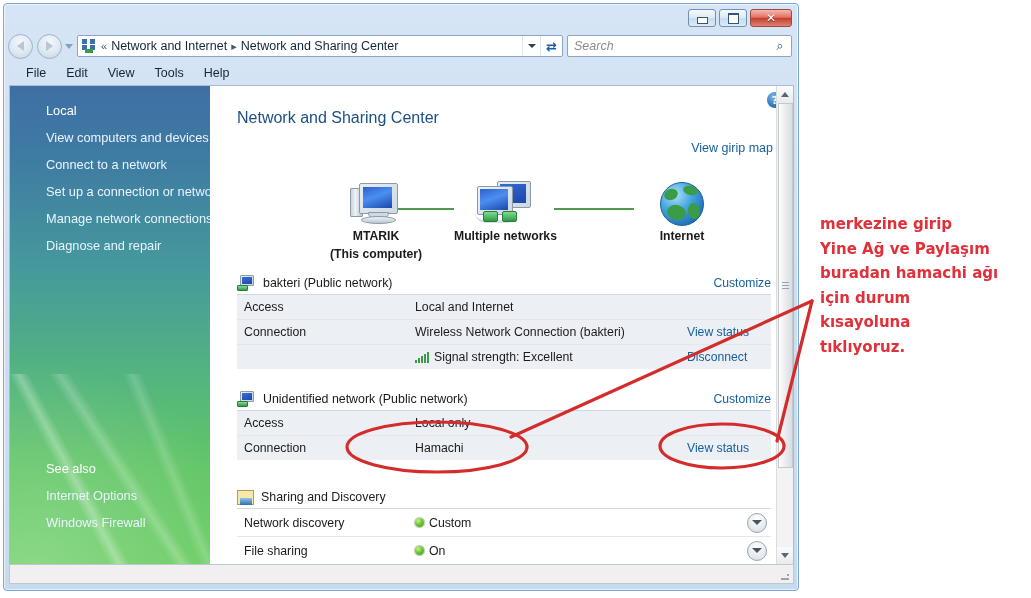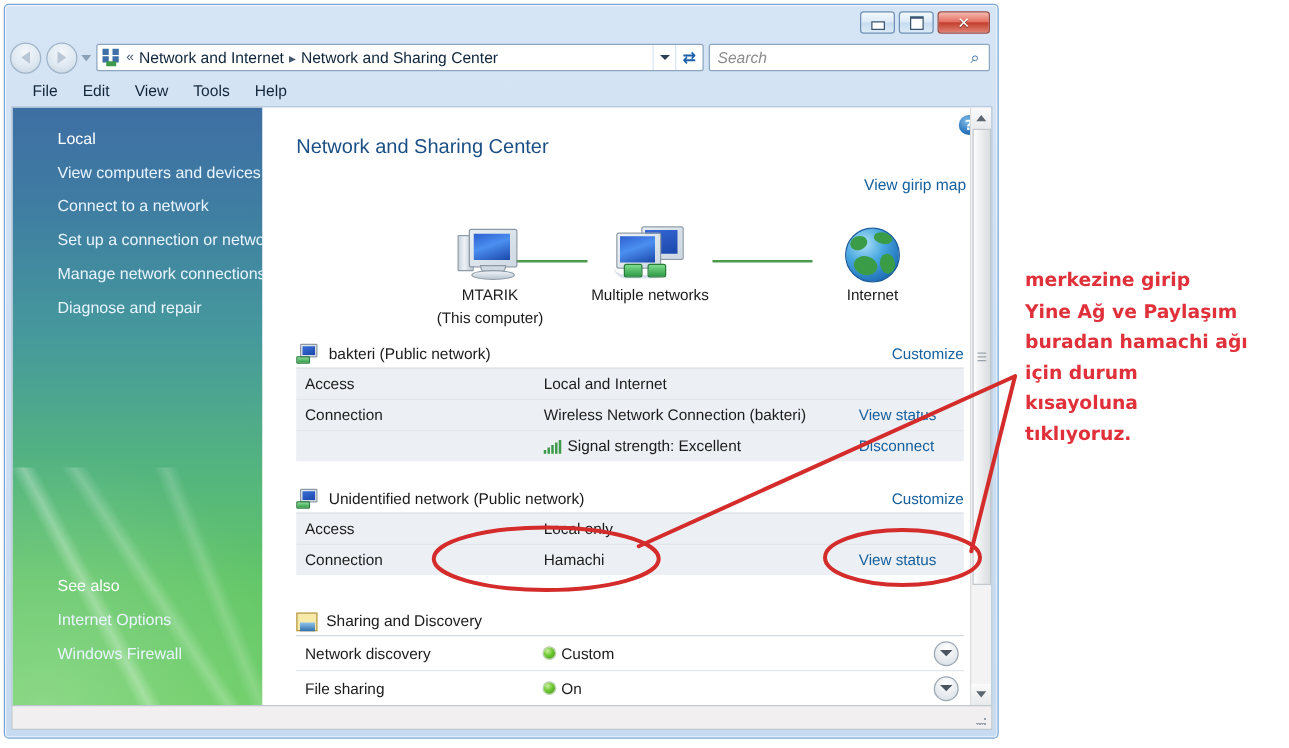--- a/index.html
+++ b/index.html
@@ -87,21 +87,21 @@
   #side-bottom{position:absolute;left:0;bottom:28px;right:0;}
   
   #content{flex:1;position:relative;background:#fff;overflow:hidden;}
   #helpicon{position:absolute;right:10px;top:6px;width:16px;height:16px;border-radius:50%;
     background:radial-gradient(circle at 40% 30%,#7fb9e8 0%,#2e78bd 60%,#1c5a96 100%);
     color:#fff;font-size:11px;font-weight:bold;display:flex;align-items:center;justify-content:center;
     font-family:"DejaVu Sans",sans-serif;}
   #pagetitle{position:absolute;left:27px;top:23px;font-size:16px;color:#1b4f85;}
   #viewfullmap{position:absolute;right:20px;top:55px;font-size:12.5px;color:#16609e;}
   
-  #netmap{position:absolute;left:27px;top:80px;right:22px;height:92px;}
+  #netmap{position:absolute;left:11px;top:80px;right:22px;height:92px;font-weight:bold;}
   .node{position:absolute;text-align:center;}
   .node .cap{font-size:12.2px;color:#1b1b1b;line-height:15px;margin-top:3px;white-space:nowrap;}
   .link{position:absolute;height:0;border-top:2px solid #4d9a4d;top:42px;}
   
   .pcicon{width:56px;height:44px;position:relative;margin:0 auto;}
   .pcicon .tower{position:absolute;left:2px;top:6px;width:11px;height:27px;border-radius:1px;
     background:linear-gradient(90deg,#c9d3dd,#eef3f7 40%,#b9c4cf);border:1px solid #8d9aa6;}
   .pcicon .mon{position:absolute;left:11px;top:1px;width:37px;height:29px;border-radius:2px;
     background:linear-gradient(135deg,#e7edf3 0%,#cfd9e3 100%);border:1px solid #8d9aa6;}
   .pcicon .scr{position:absolute;left:3px;top:3px;width:29px;height:21px;
@@ -140,21 +140,21 @@
   .sechead .t{font-size:12.4px;color:#1b1b1b;flex:1;}
   .sechead .lnk{font-size:12.2px;color:#16609e;}
   .netico2{width:19px;height:16px;position:relative;flex:none;}
   .netico2 .mm{position:absolute;left:3px;top:0;width:14px;height:11px;border-radius:1px;
     background:linear-gradient(135deg,#e7edf3,#c7d3df);border:1px solid #8d9aa6;box-sizing:border-box;}
   .netico2 .ss{position:absolute;left:5px;top:2px;width:10px;height:7px;
     background:linear-gradient(160deg,#3a6fd8,#1b47aa);}
   .netico2 .pg{position:absolute;left:0;top:10px;width:11px;height:6px;border-radius:1px;
     background:linear-gradient(180deg,#86de96,#2f9b46);border:1px solid #277d38;box-sizing:border-box;}
   .rowgroup{background:#eceff4;}
-  .drow{display:flex;align-items:center;height:24px;border-bottom:1px solid #e3e7ec;font-size:12.3px;color:#1b1b1b;gap:20px;}
+  .drow{display:flex;align-items:center;height:24px;border-bottom:1px solid #e3e7ec;font-size:12.3px;color:#1b1b1b;}
   .drow:last-child{border-bottom:0;}
   .dlabel{width:178px;padding-left:7px;box-sizing:border-box;}
   .dval{flex:1;display:flex;align-items:center;gap:5px;}
   .dlink{width:84px;text-align:left;color:#16609e;font-size:12.2px;}
   .sigbars{display:inline-flex;align-items:flex-end;gap:1px;height:11px;}
   .sigbars i{width:2px;background:#3d9a4a;display:block;}
   .sigbars i:nth-child(1){height:3px;} .sigbars i:nth-child(2){height:5px;}
   .sigbars i:nth-child(3){height:7px;} .sigbars i:nth-child(4){height:9px;}
   .sigbars i:nth-child(5){height:11px;}
   .shareico{width:17px;height:15px;border:1px solid #b79a4b;background:#f7e9a8;position:relative;box-sizing:border-box;flex:none;}

